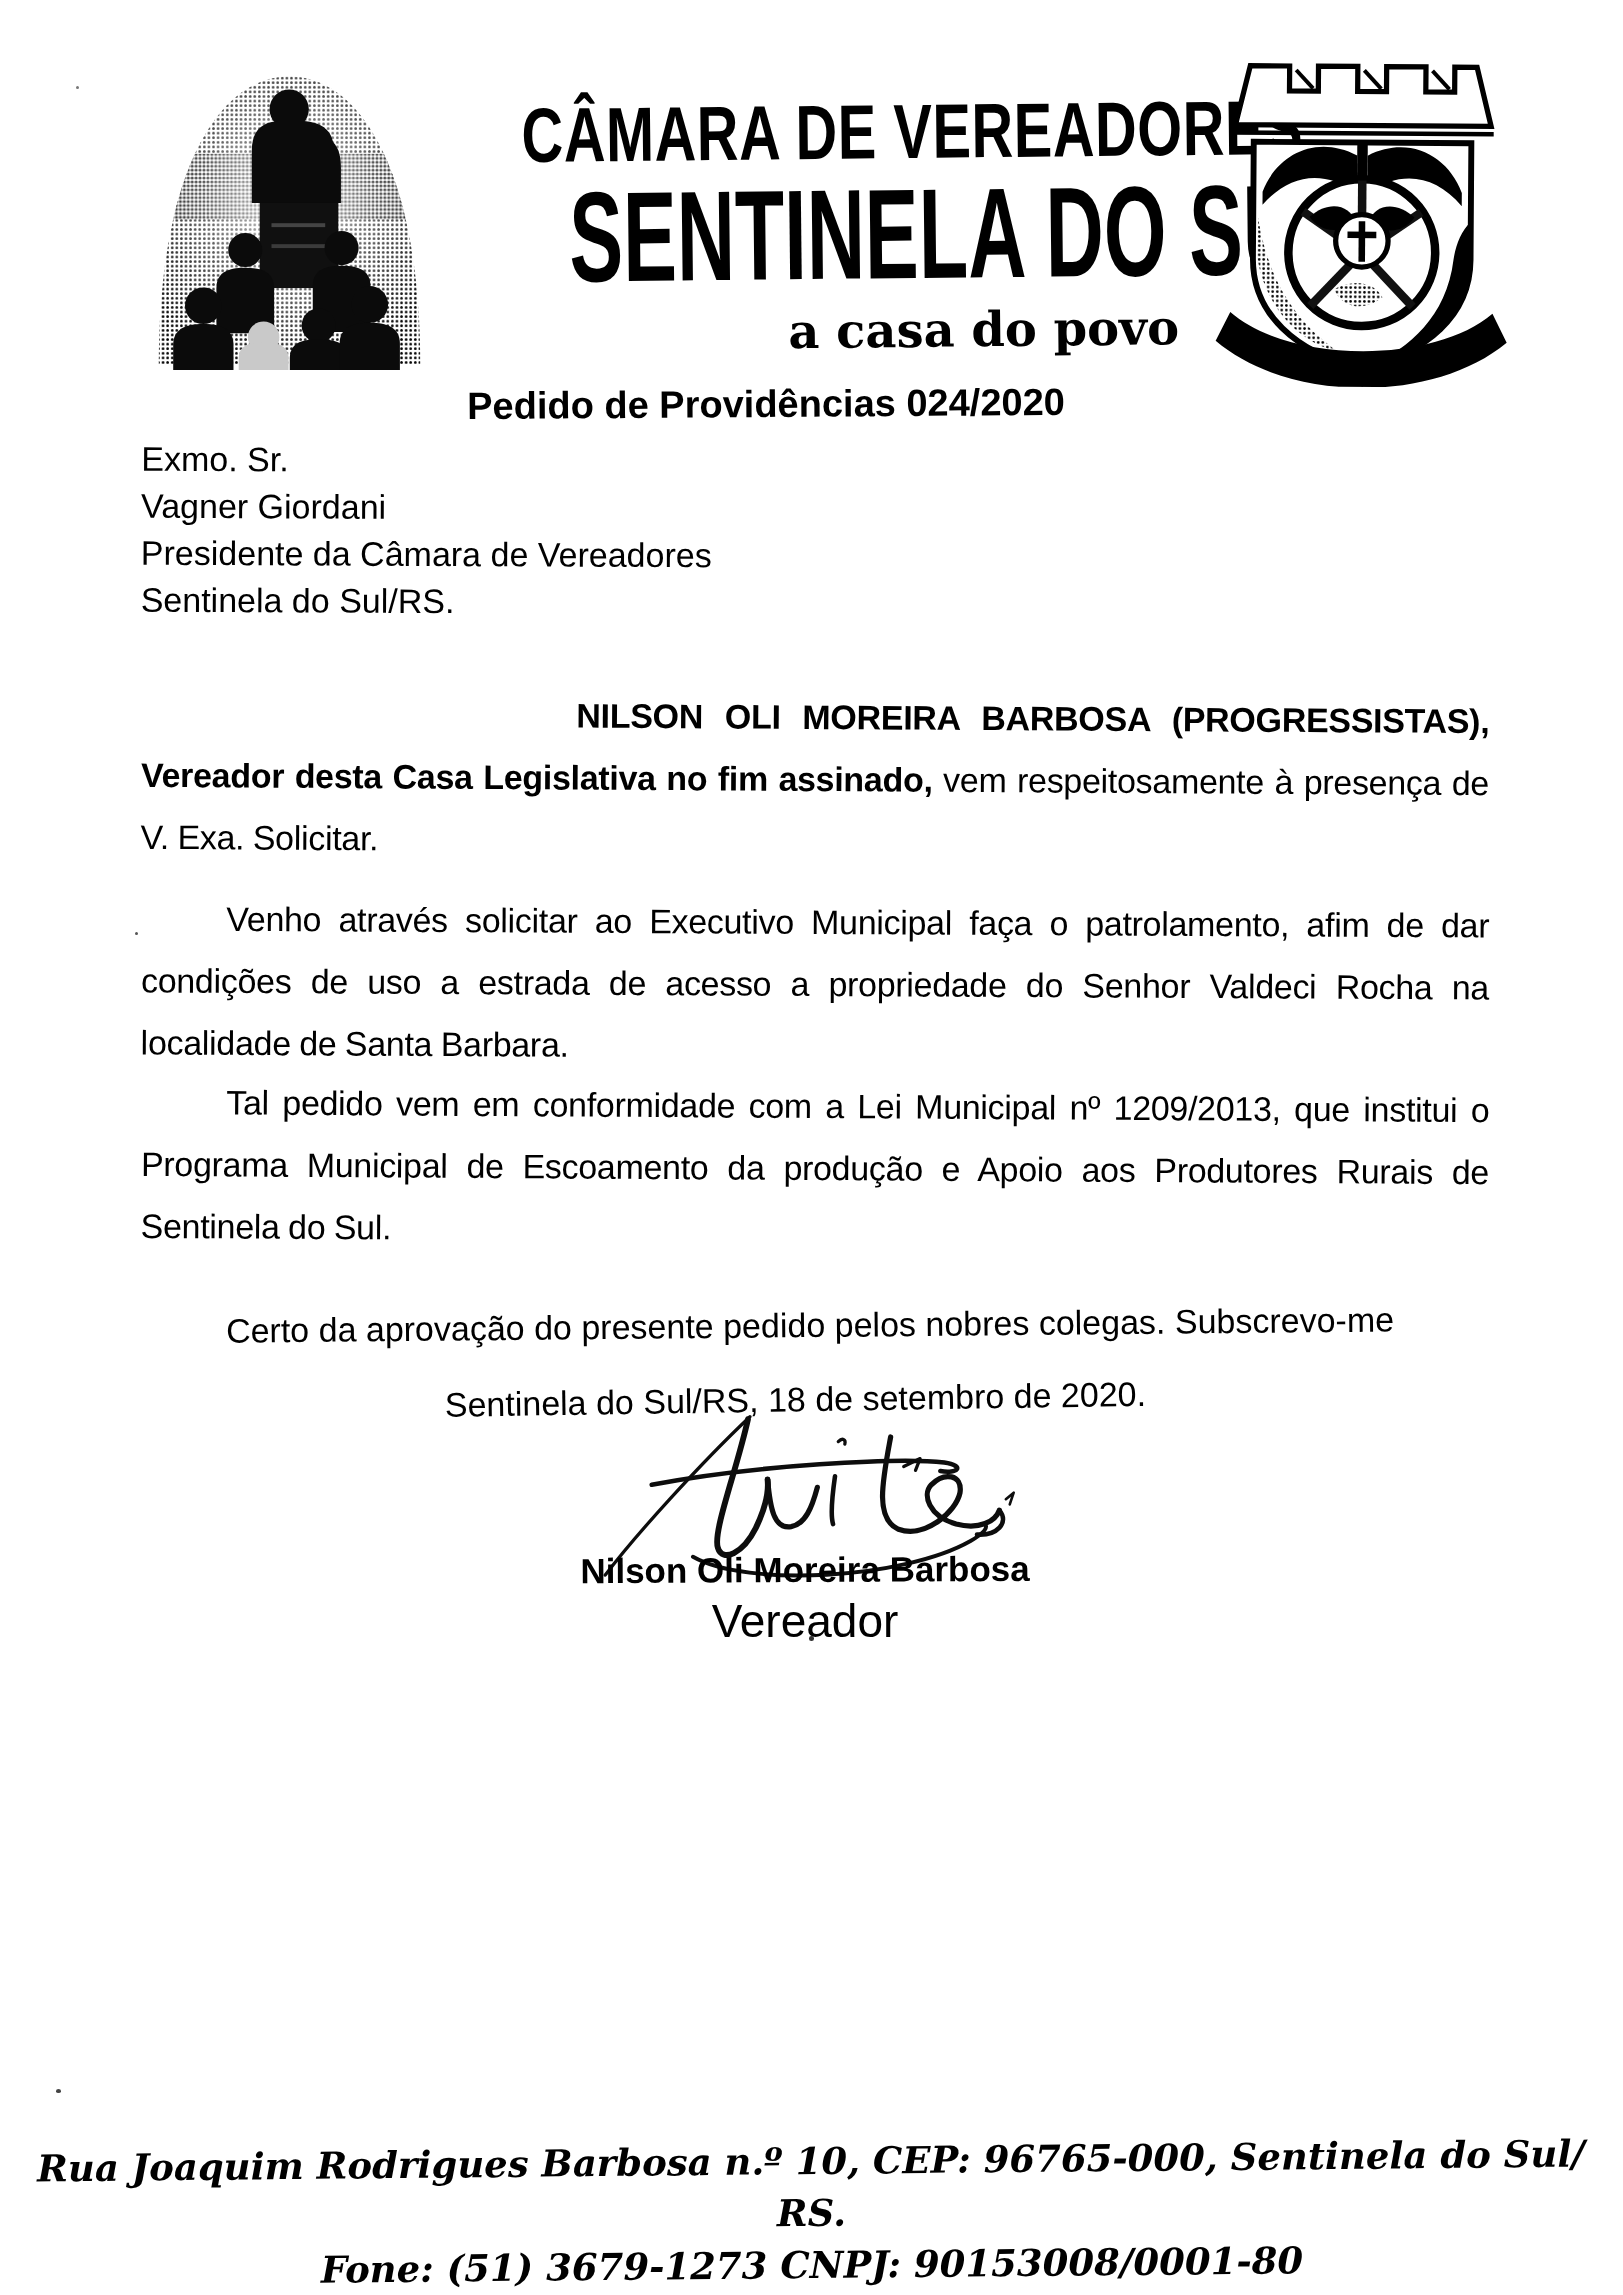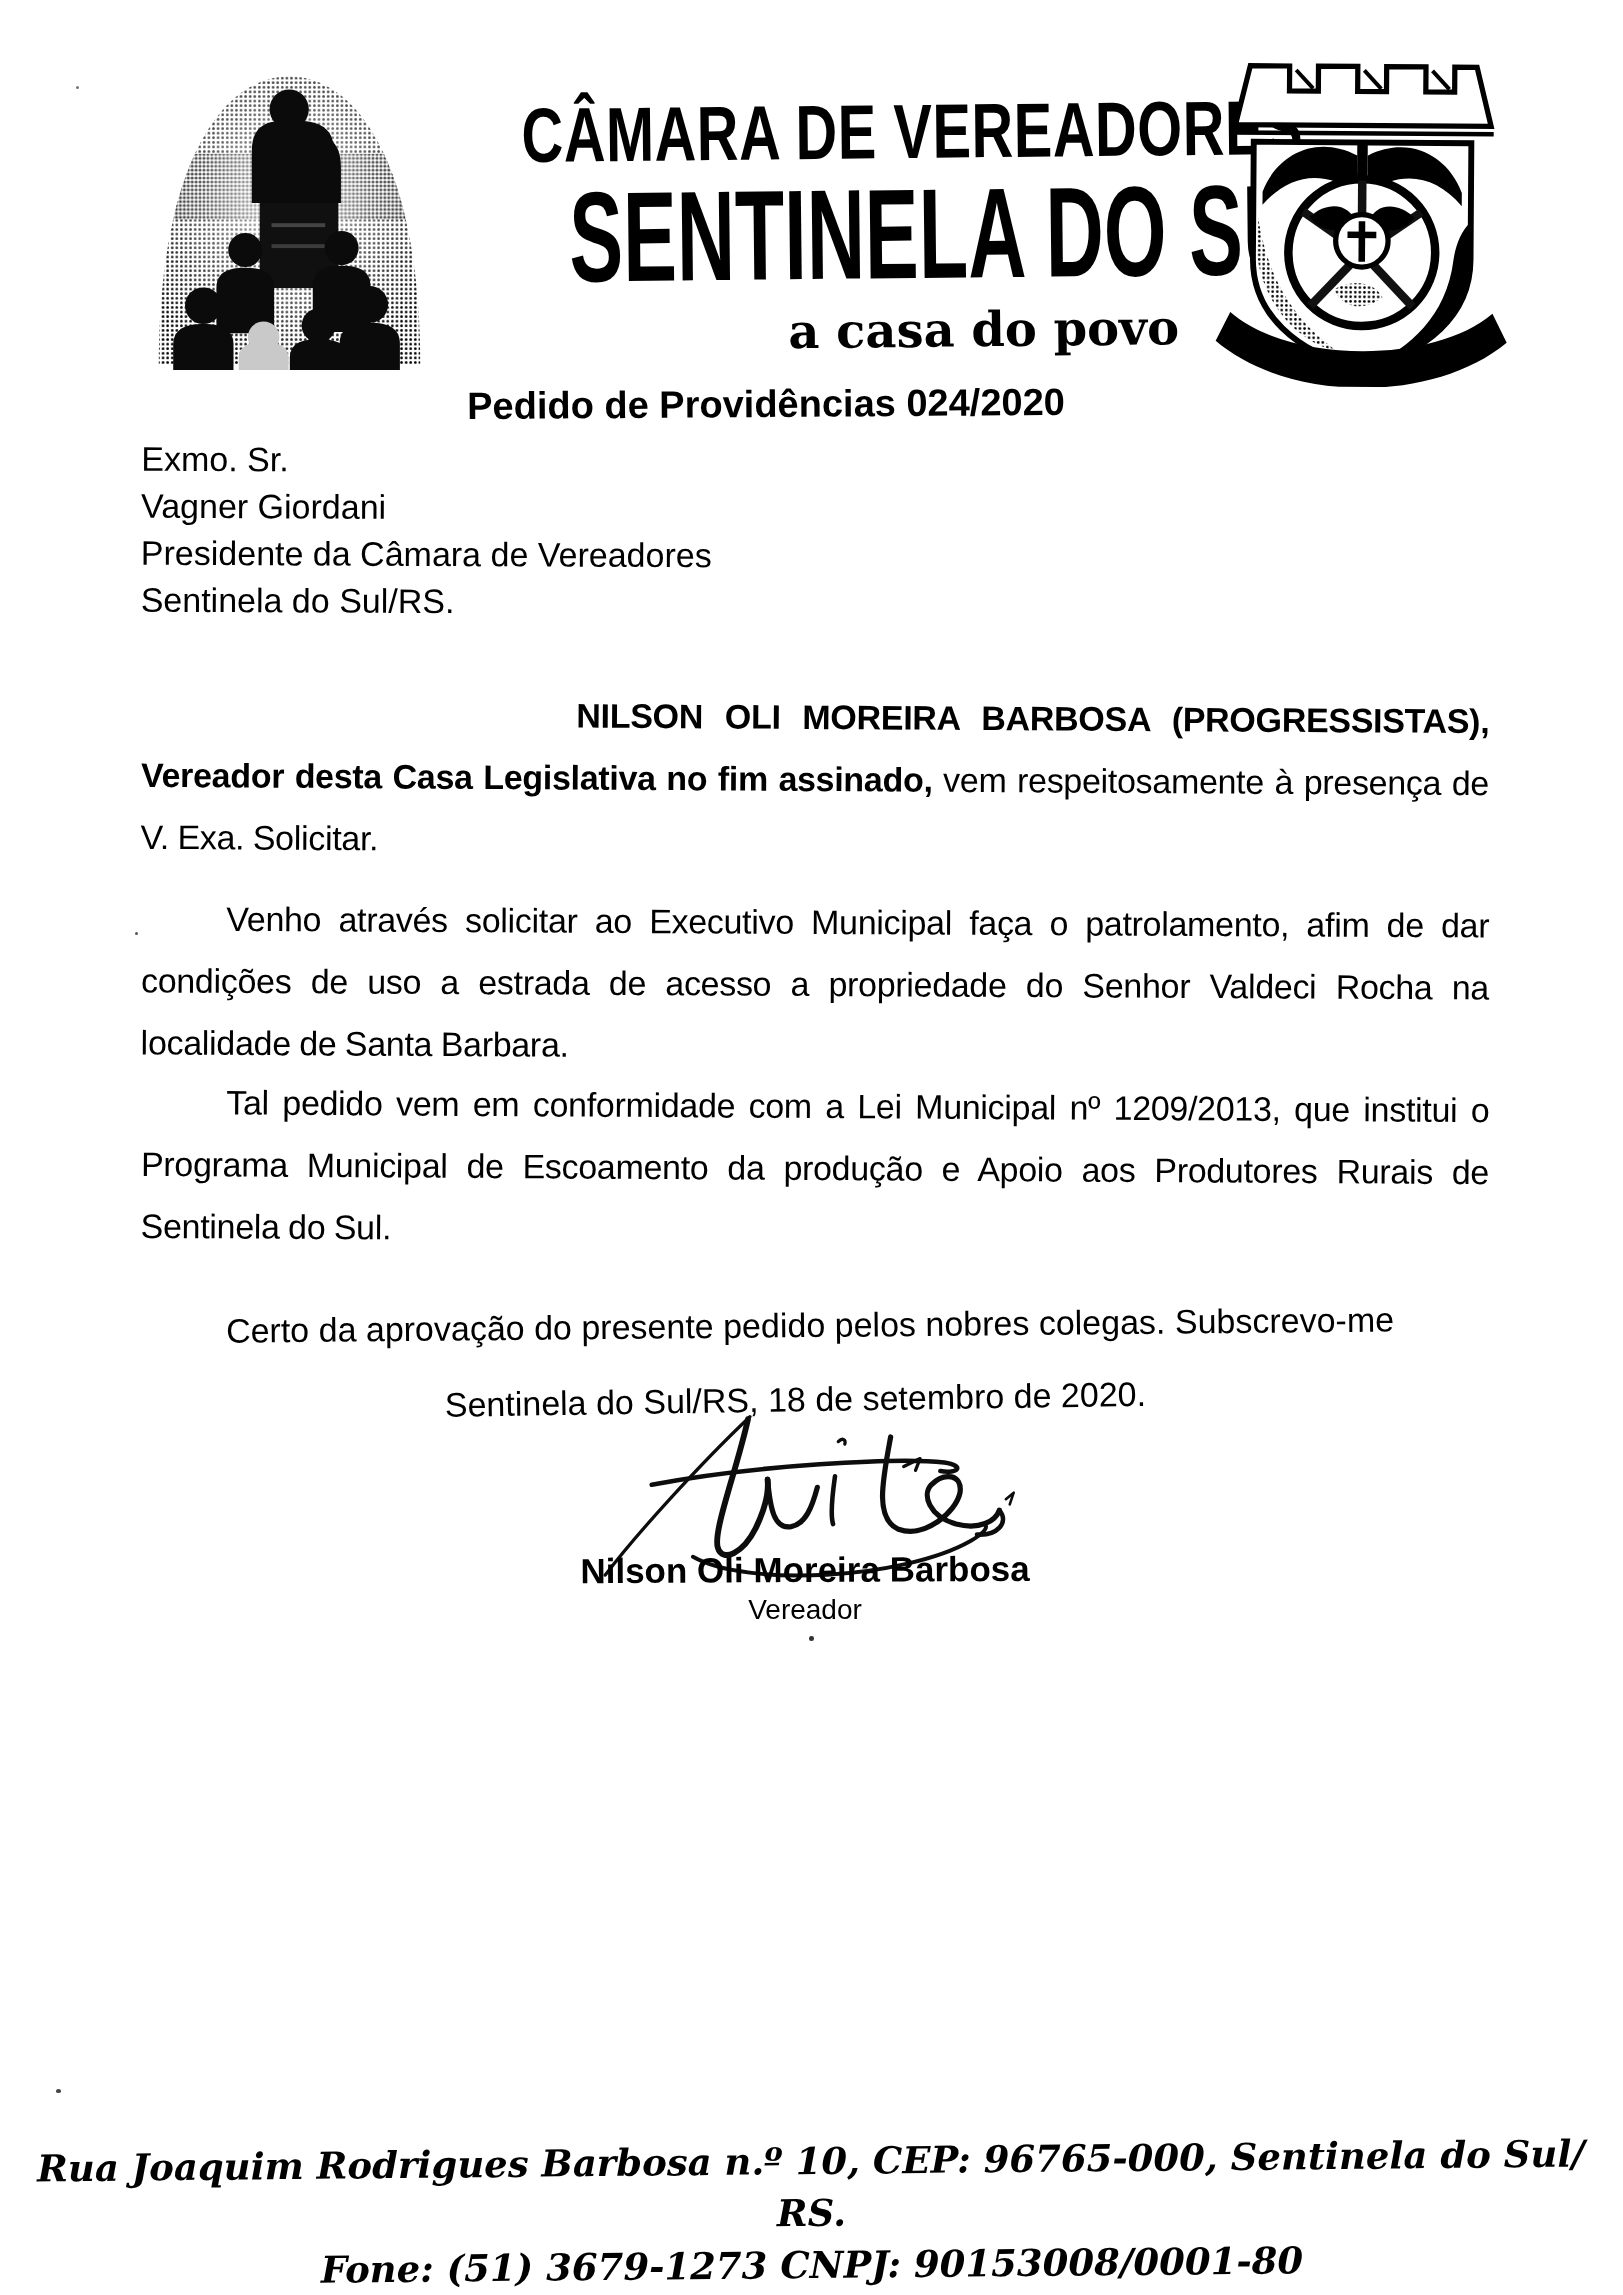--- a/index.html
+++ b/index.html
@@ -24,21 +24,21 @@
   .p1{top:686px;text-indent:435px;transform:rotate(.35deg);}
   .p2{top:891px;text-indent:85px;transform:rotate(.3deg);}
   .p3{top:1075px;text-indent:85px;transform:rotate(.35deg);}
   .closing{position:absolute;left:141px;top:1306px;width:1348px;font-size:34px;text-indent:85px;
            transform:rotate(-.55deg);}
   .dateline{position:absolute;left:141px;top:1380px;width:1348px;font-size:34px;text-align:center;
             transform:rotate(-.9deg) translateX(-19.6px);}
   .sig-svg{position:absolute;left:537px;top:1401px;width:524px;height:216px;}
   .sig-name{position:absolute;left:0;top:1550px;width:1610px;text-align:center;font-weight:bold;
             font-size:35px;transform:rotate(-.3deg);}
-  .sig-role{position:absolute;left:0;top:1594px;width:1610px;text-align:center;font-size:28px;}
+  .sig-role{position:absolute;left:0;top:1594px;width:1610px;text-align:center;font-size:46px;}
   
   .footer{position:absolute;left:0;top:2135px;width:1623px;text-align:center;
           font-family:"DejaVu Serif",serif;font-style:italic;font-weight:600;
           font-size:37px;line-height:52px;transform:rotate(-.55deg);}
   
   .speck{position:absolute;border-radius:50%;background:#333;}
   .sp1{left:809px;top:1636px;width:4.6px;height:4.6px;}
   .sp2{left:56px;top:2089px;width:5.2px;height:3.9px;background:#444;}
   .sp3{left:135px;top:932px;width:3.3px;height:3.3px;background:#555;}
   .sp4{left:76px;top:86px;width:3.3px;height:3.3px;background:#777;}

